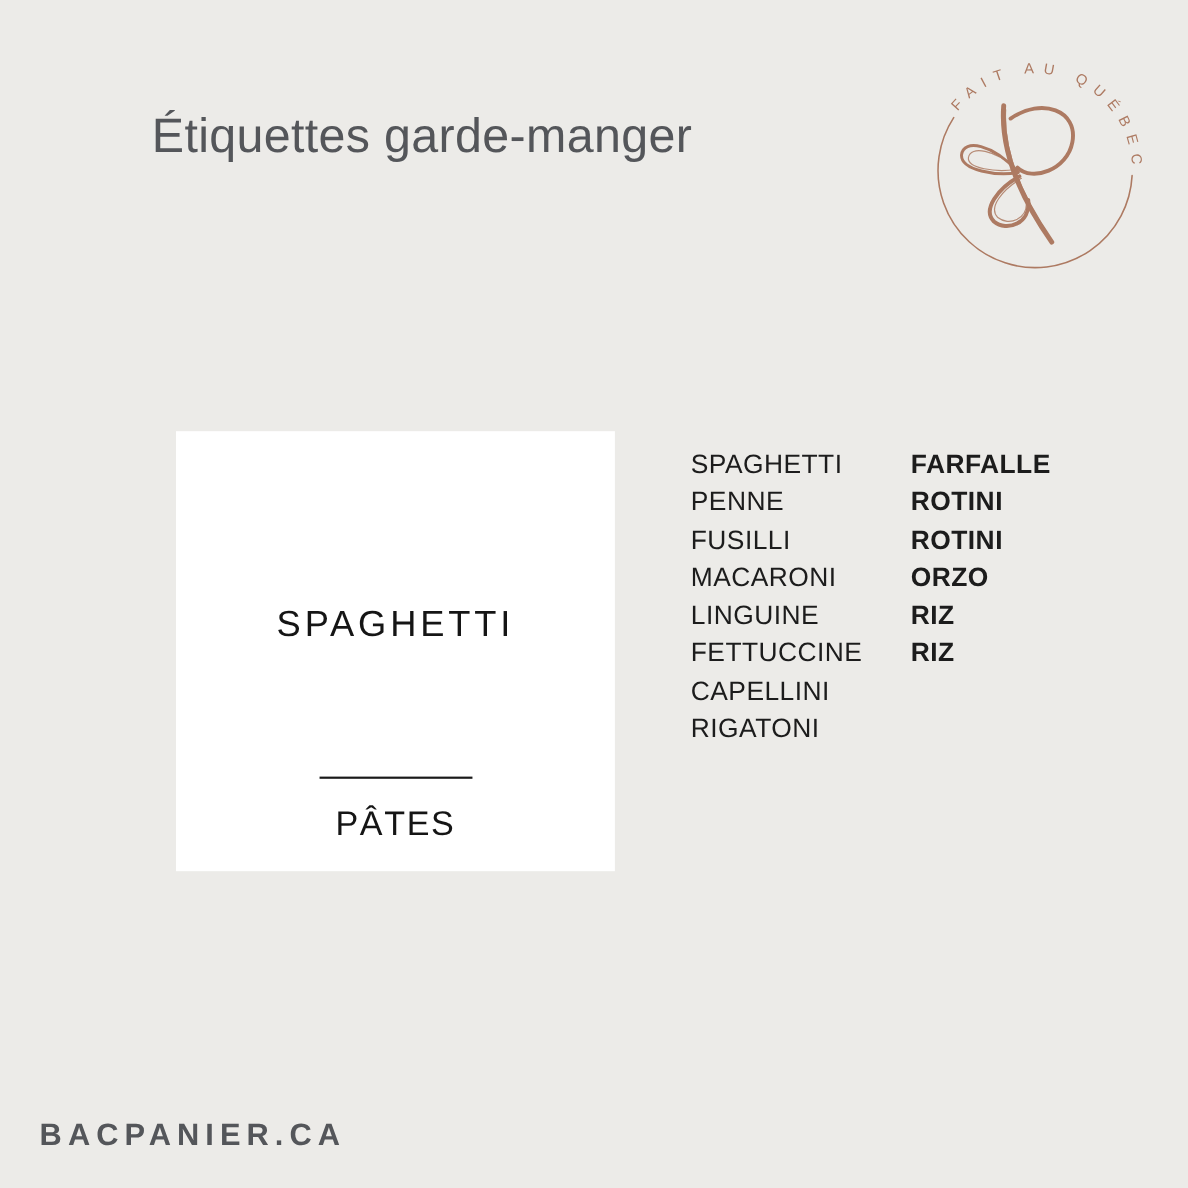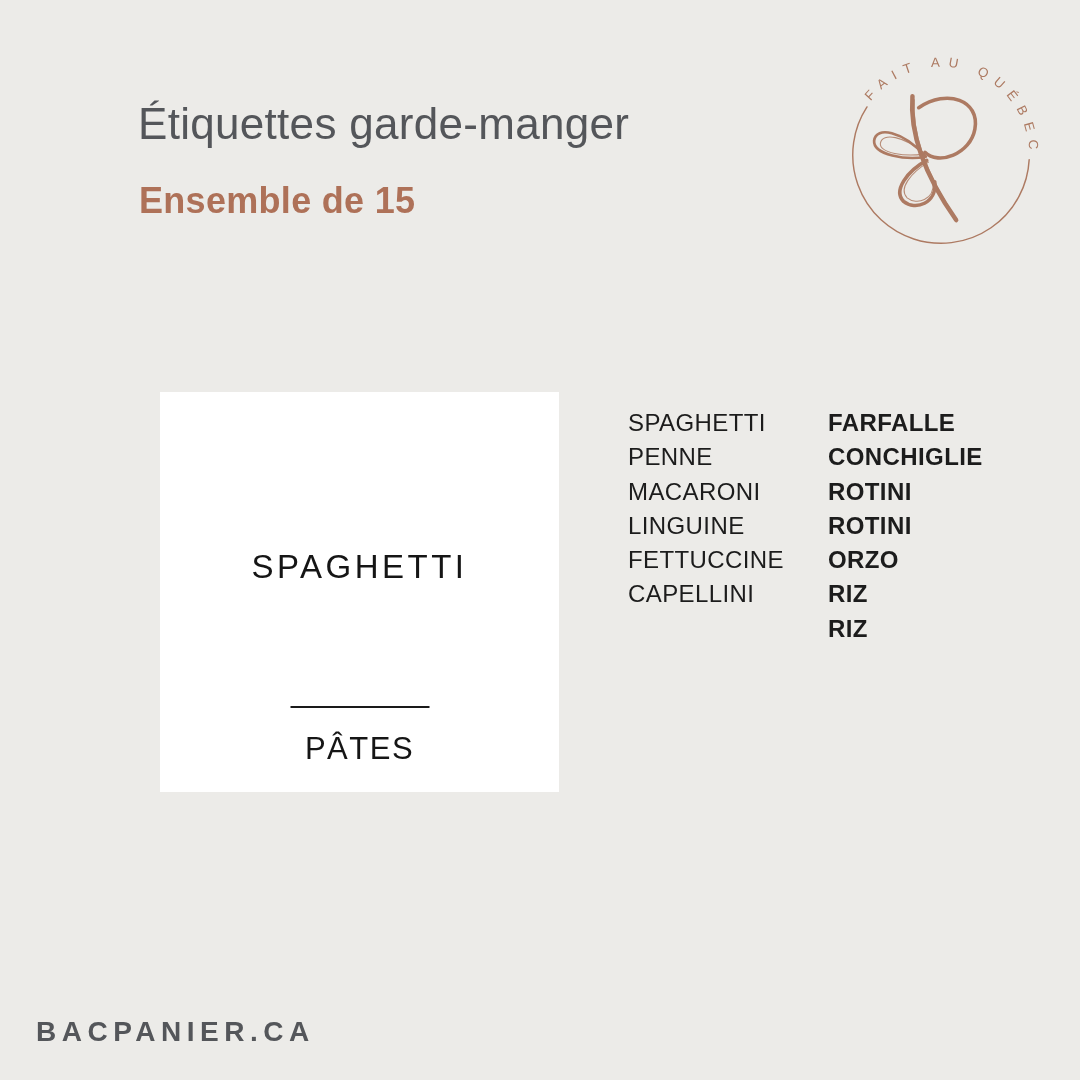--- a/index.html
+++ b/index.html
@@ -88,21 +88,20 @@
     color:var(--title);
   }
 </style>
 </head>
 <body>
 
 <div class="canvas">
 
   <h1 class="page-title">Étiquettes garde-manger</h1>
 
-  <p class="page-subtitle">Ensemble de 15</p>
 
   <div class="brand-logo">
     <svg viewBox="0 0 240 240" xmlns="http://www.w3.org/2000/svg">
       <path id="badge-arc-path" d="M 32.6 73.5 A 99 99 0 0 1 218.6 128.6" fill="none" stroke="none"></path>
       <text class="arc-text">
         <textPath href="#badge-arc-path" startOffset="16">FAIT AU QUÉBEC</textPath>
       </text>
       <path d="M 218.9 125.2 A 99 99 0 1 1 37 66.1" fill="none" style="stroke:var(--logo);" stroke-width="1.6" stroke-linecap="round"></path>
       <g fill="none" style="stroke:var(--logo);" stroke-linecap="round">
         <path d="M 88 54 C 85 92 97 136 137 193" stroke-width="5"></path>
@@ -118,29 +117,30 @@
 
   <div class="label-card">
     <div class="label-product">SPAGHETTI</div>
     <div class="label-divider"></div>
     <div class="label-category">PÂTES</div>
   </div>
 
   <ul class="pasta-col col1">
     <li>SPAGHETTI</li>
     <li>PENNE</li>
+    <li>FUSILLI</li>
     <li>MACARONI</li>
     <li>LINGUINE</li>
     <li>FETTUCCINE</li>
     <li>CAPELLINI</li>
+    <li>RIGATONI</li>
   </ul>
 
   <ul class="pasta-col col2">
     <li>FARFALLE</li>
-    <li>CONCHIGLIE</li>
     <li>ROTINI</li>
     <li>ROTINI</li>
     <li>ORZO</li>
     <li>RIZ</li>
     <li>RIZ</li>
   </ul>
 
   <p class="site-footer">BACPANIER.CA</p>
 
 </div>

